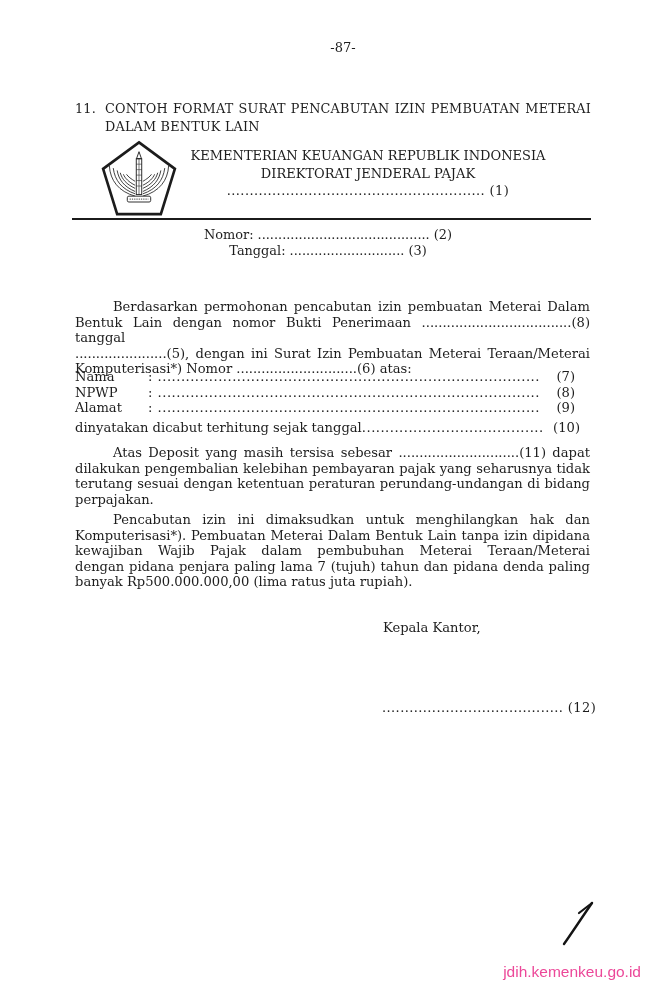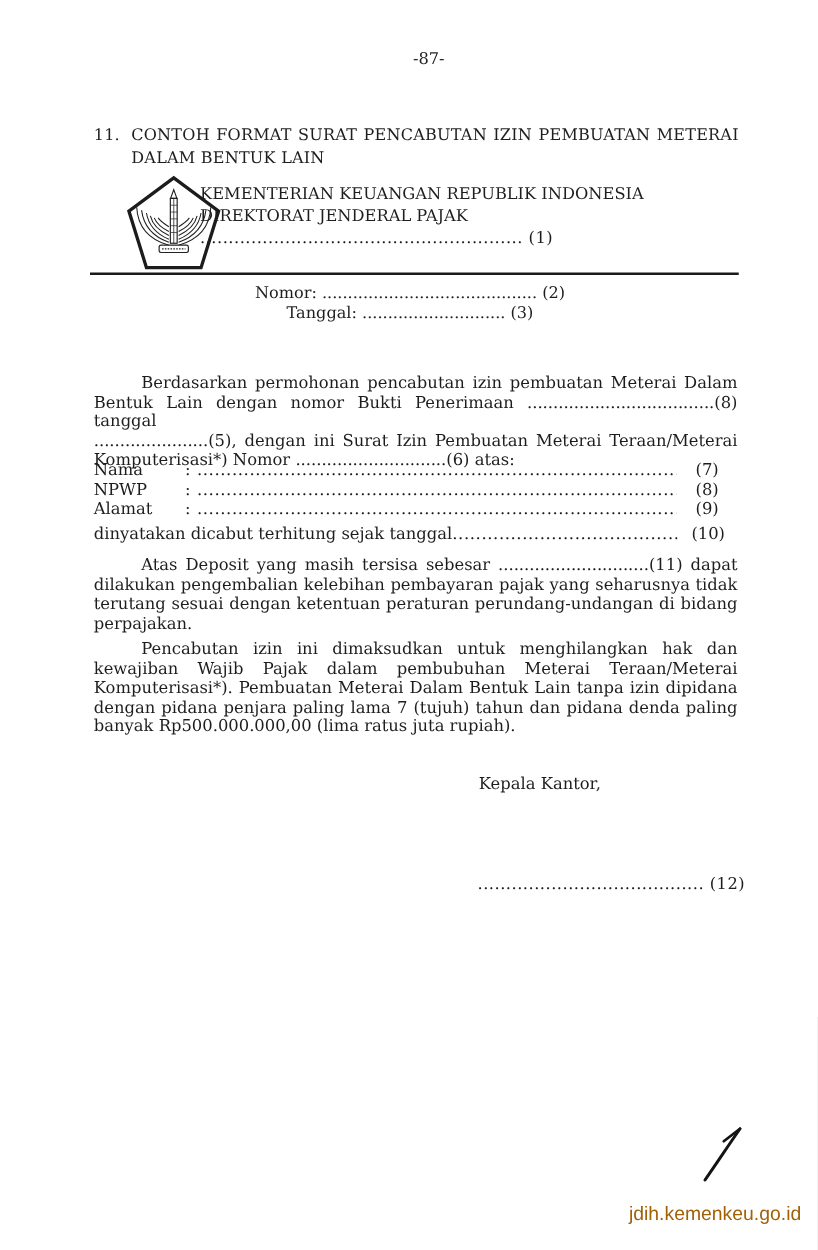--- a/index.html
+++ b/index.html
@@ -12,21 +12,21 @@
 
   .pagenum { top:40px; left:0; width:654px; text-align:center; font-size:13px;padding-left:16px; }
 
   .heading { top:86px; left:75px; width:516px; display:flex; font-size:12.8px; line-height:17.5px; letter-spacing:0.2px;margin-top:14px; }
   .heading-num { flex:none; width:30px; }
   .heading-body { flex:1; }
   .jl  { text-align:justify; text-align-last:justify; }
   .ll  { text-align:right; text-align-last:left; }
 
   .logo { top:140px; left:100px; width:78px; height:78px; }
-  .lh-text { top:147px; left:160px; width:416px; font-size:13px; line-height:17.5px; }
+  .lh-text { top:147px; left:160px; width:416px; text-align:center; font-size:13px; line-height:17.5px; }
   .lh-dots { font-size:13px; letter-spacing:0.4px; }
 
   .rule { top:218px; left:72px; width:519px; height:2px; background:#1b1b1b; }
 
   .doc-title { top:227px; left:70px; width:516px; text-align:center; font-size:12.9px; line-height:16.4px; }
   .doc-title .t { letter-spacing:0.2px; }
 
   .para { left:75px; width:515px; font-size:13.1px; line-height:15.6px; }
   .indent { text-indent:38px; }
 
@@ -45,21 +45,21 @@
   .p3 { top:512px; }
 
   .sig-title { top:620px; left:383px; font-size:13.1px; }
   .sig-line  { top:688px; left:382px; font-size:13px; letter-spacing:0.4px;margin-top:12px; }
 
   .slash { top:897px; left:560px; width:42px; height:52px; }
 
   .jdih {
     top:963px; right:13px;
     font-family:"Liberation Sans", sans-serif; font-size:15.5px;
-    color:#a16207; text-decoration:none; cursor:pointer;
+    color:#ec4899; text-decoration:none; cursor:pointer;
   }
 </style>
 </head>
 <body>
 
 <div class="page">
 
   <div class="abs pagenum">-87-</div>
 
   <div class="abs heading">
@@ -152,22 +152,22 @@
 
   <div class="abs para p2">
     <div class="jl indent">Atas Deposit yang masih tersisa sebesar .............................(11) dapat</div>
     <div class="jl">dilakukan pengembalian kelebihan pembayaran pajak yang seharusnya tidak</div>
     <div class="jl">terutang sesuai dengan ketentuan peraturan perundang-undangan di bidang</div>
     <div class="ll">perpajakan.</div>
   </div>
 
   <div class="abs para p3">
     <div class="jl indent">Pencabutan izin ini dimaksudkan untuk menghilangkan hak dan</div>
+    <div class="jl">Komputerisasi*). Pembuatan Meterai Dalam Bentuk Lain tanpa izin dipidana</div>
     <div class="jl">kewajiban Wajib Pajak dalam pembubuhan Meterai Teraan/Meterai</div>
-    <div class="jl">Komputerisasi*). Pembuatan Meterai Dalam Bentuk Lain tanpa izin dipidana</div>
     <div class="jl">dengan pidana penjara paling lama 7 (tujuh) tahun dan pidana denda paling</div>
     <div class="ll">banyak Rp500.000.000,00 (lima ratus juta rupiah).</div>
   </div>
 
   <div class="abs sig-title">Kepala Kantor,</div>
   <div class="abs sig-line">........................................ (12)</div>
 
   <div class="abs slash">
     <svg viewBox="0 0 42 52" width="42" height="52" aria-hidden="true">
       <path d="M4,47 C11,37 23,19 32,6" fill="none" stroke="#141414" stroke-width="2.4" stroke-linecap="round"></path>

